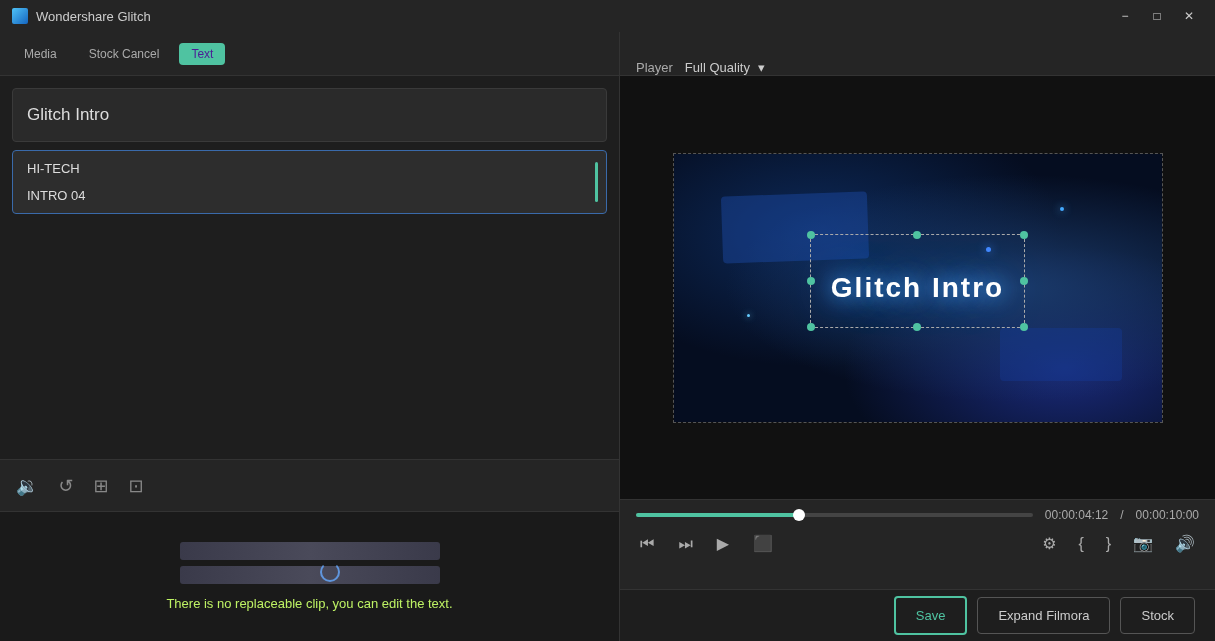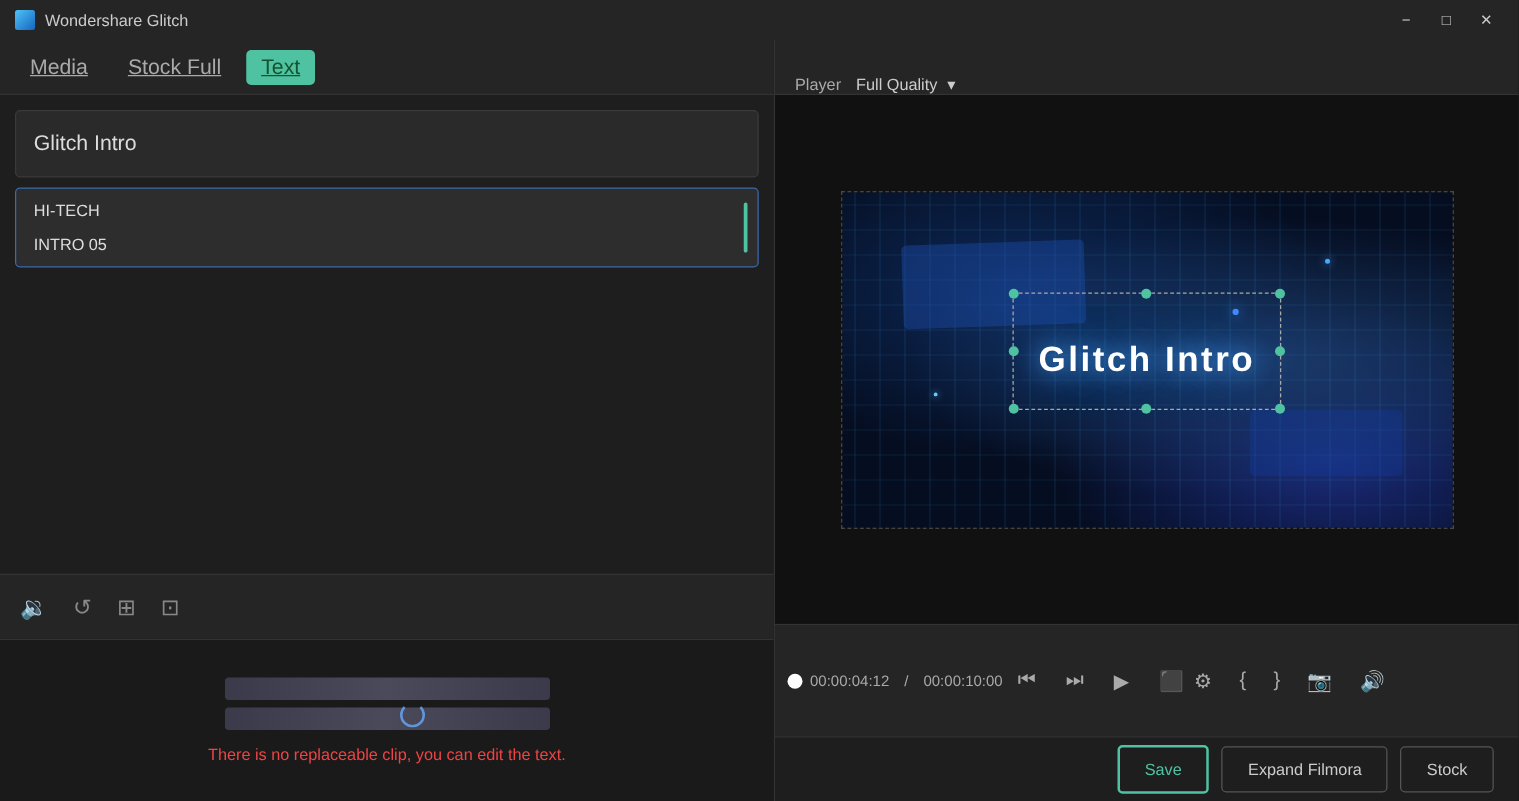--- a/index.html
+++ b/index.html
@@ -79,30 +79,29 @@
       padding: 8px 12px;
       gap: 8px;
       background: #252525;
       border-bottom: 1px solid #333;
       height: 44px;
       flex-shrink: 0;
     }
     .tab {
       padding: 4px 12px;
       border-radius: 4px;
-      font-size: 17px;
+      font-size: 12px;
       cursor: pointer;
       color: #aaa;
       background: transparent;
       border: none;
-      text-decoration: underline;
     }
     .tab.active {
       background: #4fc3a1;
-      color: #14532d;
+      color: #4c1d95;
       font-weight: 500;
     }
 
     
     .template-area {
       flex: 1;
       padding: 12px;
       display: flex;
       flex-direction: column;
       gap: 8px;
@@ -184,21 +183,21 @@
     }
     .timeline-bar {
       height: 18px;
       background: #3a3a4a;
       border-radius: 3px;
     }
     .timeline-bar.loading {
       background: linear-gradient(90deg, #3a3a4a 0%, #4a4a5a 50%, #3a3a4a 100%);
     }
     .no-clip-text {
-      color: #ef4444;
+      color: #bef264;
       font-size: 13px;
     }
 
     
     .right-panel {
       flex: 1;
       display: flex;
       flex-direction: column;
       background: #1e1e1e;
     }
@@ -308,21 +307,21 @@
     .h-bl { top: 100%; left: 0; }
     .h-bc { top: 100%; left: 50%; }
     .h-br { top: 100%; left: 100%; }
 
     
     .player-controls {
       height: 90px;
       background: #252525;
       border-top: 1px solid #333;
       display: flex;
-      flex-direction: row;
+      flex-direction: column;
       padding: 8px 16px;
       gap: 8px;
       flex-shrink: 0;
     }
 
     .progress-row {
       display: flex;
       align-items: center;
       gap: 12px;
     }
@@ -440,35 +439,35 @@
   </div>
 </div>
 
 <div class="main-content">
 
   <div class="left-panel">
     <div class="left-panel-inner">
 
       <div class="tab-bar">
         <button class="tab">Media</button>
-        <button class="tab">Stock Full</button>
+        <button class="tab">Stock Cancel</button>
         <button class="tab active">Text</button>
       </div>
 
       <div class="left-top">
         <div class="template-area">
 
           <div class="glitch-intro-card">
             <span>Glitch Intro</span>
           </div>
 
           <div class="template-item">
             <div class="item-text">
               <span class="item-line1">HI-TECH</span>
-              <span class="item-line2">INTRO 05</span>
+              <span class="item-line2">INTRO 04</span>
             </div>
             <div class="side-bar"></div>
           </div>
 
         </div>
       </div>
 
       <div class="left-bottom">
         <div class="bottom-toolbar">
           <span class="toolbar-icon">🔉</span>

